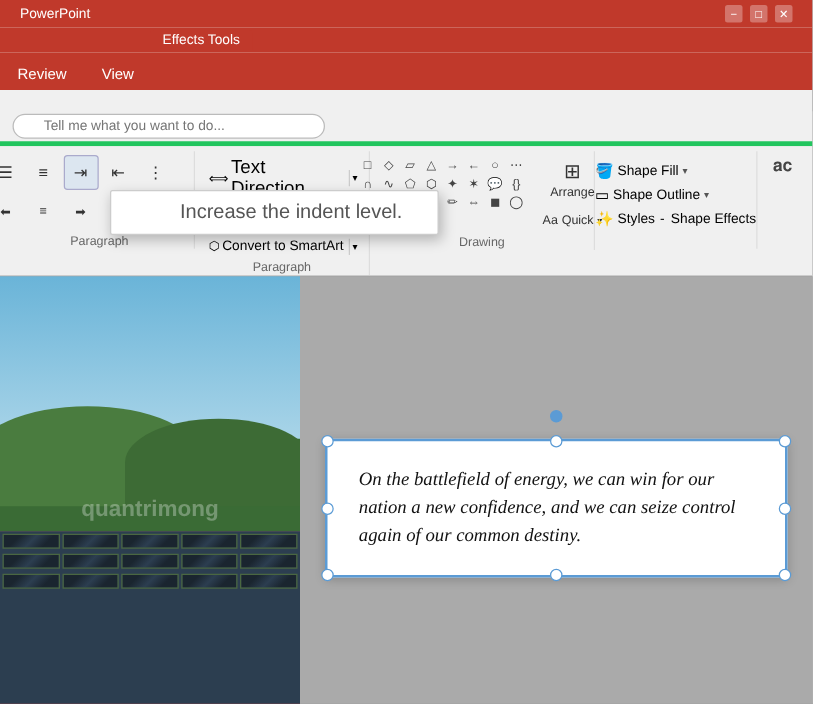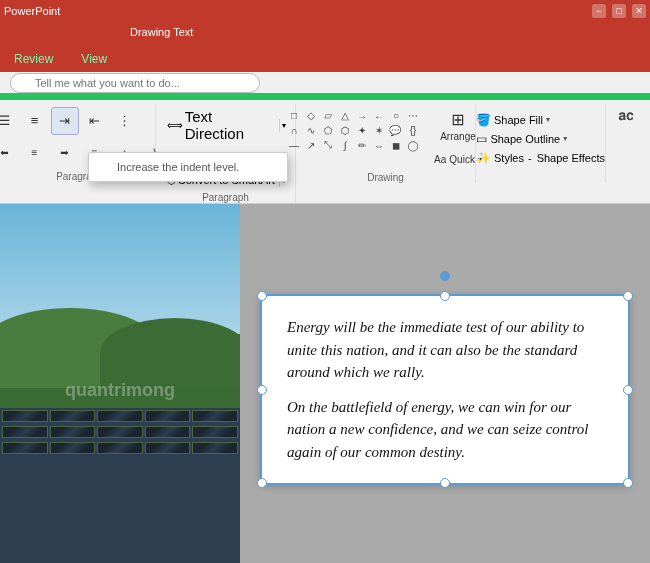--- a/index.html
+++ b/index.html
@@ -5,21 +5,21 @@
     * { margin: 0; padding: 0; box-sizing: border-box; }
     body { font-family: 'Segoe UI', Arial, sans-serif; font-size: 12px; background: #f0f0f0; width: 650px; height: 563px; overflow: hidden; }
 
     
     .title-bar {
       background: #c0392b;
       height: 22px;
       display: flex;
       align-items: center;
       justify-content: space-between;
-      padding: 0 4px;
+      padding: 0 16px;
       color: white;
     }
     .title-bar-text { font-size: 11px; }
     .title-controls { display: flex; gap: 6px; }
     .title-control { width: 14px; height: 14px; border-radius: 2px; background: rgba(255,255,255,0.3); display: flex; align-items: center; justify-content: center; font-size: 9px; color: white; cursor: pointer; }
 
     
     .drawing-tools-bar {
       background: #c0392b;
       height: 20px;
@@ -42,37 +42,38 @@
       display: flex;
       align-items: flex-end;
       padding-left: 0;
     }
     .tab {
       height: 26px;
       padding: 0 14px;
       display: flex;
       align-items: center;
       font-size: 12px;
-      color: #86efac;
+      color: #ffffff;
       cursor: pointer;
       border-radius: 3px 3px 0 0;
     }
     .tab.active {
       background: #f0f0f0;
       color: #333;
     }
 
     
     .search-bar {
       background: #f0f0f0;
       height: 28px;
       display: flex;
       align-items: center;
       padding: 0 10px;
-      border-bottom: 7px solid #22c55e;
+      border-bottom: 4px solid #22c55e;
+      margin-top: 17px;
     }
     .search-input {
       border: 1px solid #bbb;
       border-radius: 12px;
       padding: 2px 10px 2px 24px;
       font-size: 11px;
       width: 250px;
       height: 20px;
       background: white;
       position: relative;
@@ -292,23 +293,24 @@
       z-index: 100;
       border-radius: 2px;
     }
     .tooltip-title {
       font-size: 12px;
       font-weight: bold;
       color: #333;
       padding: 2px 12px 4px 12px;
     }
     .tooltip-desc {
-      font-size: 11px;
+      font-size: 16px;
       color: #555;
       padding: 2px 28px;
+      margin-left: 27px;
     }
 
     .shapes-grid {
       display: grid;
       grid-template-columns: repeat(8, 16px);
       gap: 1px;
       padding: 2px;
     }
     .shape-cell {
       width: 16px;
@@ -327,21 +329,21 @@
 <div class="title-bar">
   <span class="title-bar-text">PowerPoint</span>
   <div class="title-controls">
     <div class="title-control">−</div>
     <div class="title-control">□</div>
     <div class="title-control">✕</div>
   </div>
 </div>
 
 <div class="drawing-tools-bar">
-  <span class="drawing-tools-label">Drawing Text</span>
+  <span class="drawing-tools-label">Effects Tools</span>
 </div>
 
 <div class="tab-bar">
   <div class="tab">
     <span>Review</span>
   </div>
   <div class="tab">
     <span>View</span>
   </div>
 </div>
@@ -534,19 +536,18 @@
       <div class="handle tl"></div>
       <div class="handle tc"></div>
       <div class="handle tr"></div>
       <div class="handle ml"></div>
       <div class="handle mr"></div>
       <div class="handle bl"></div>
       <div class="handle bc"></div>
       <div class="handle br"></div>
 
       <div class="text-content">
-        <div class="text-para">Energy will be the immediate test of our ability to unite this nation, and it can also be the standard around which we rally.</div>
         <div class="text-para">On the battlefield of energy, we can win for our nation a new confidence, and we can seize control again of our common destiny.</div>
       </div>
     </div>
   </div>
 
 </div>
 
 </body></html>

